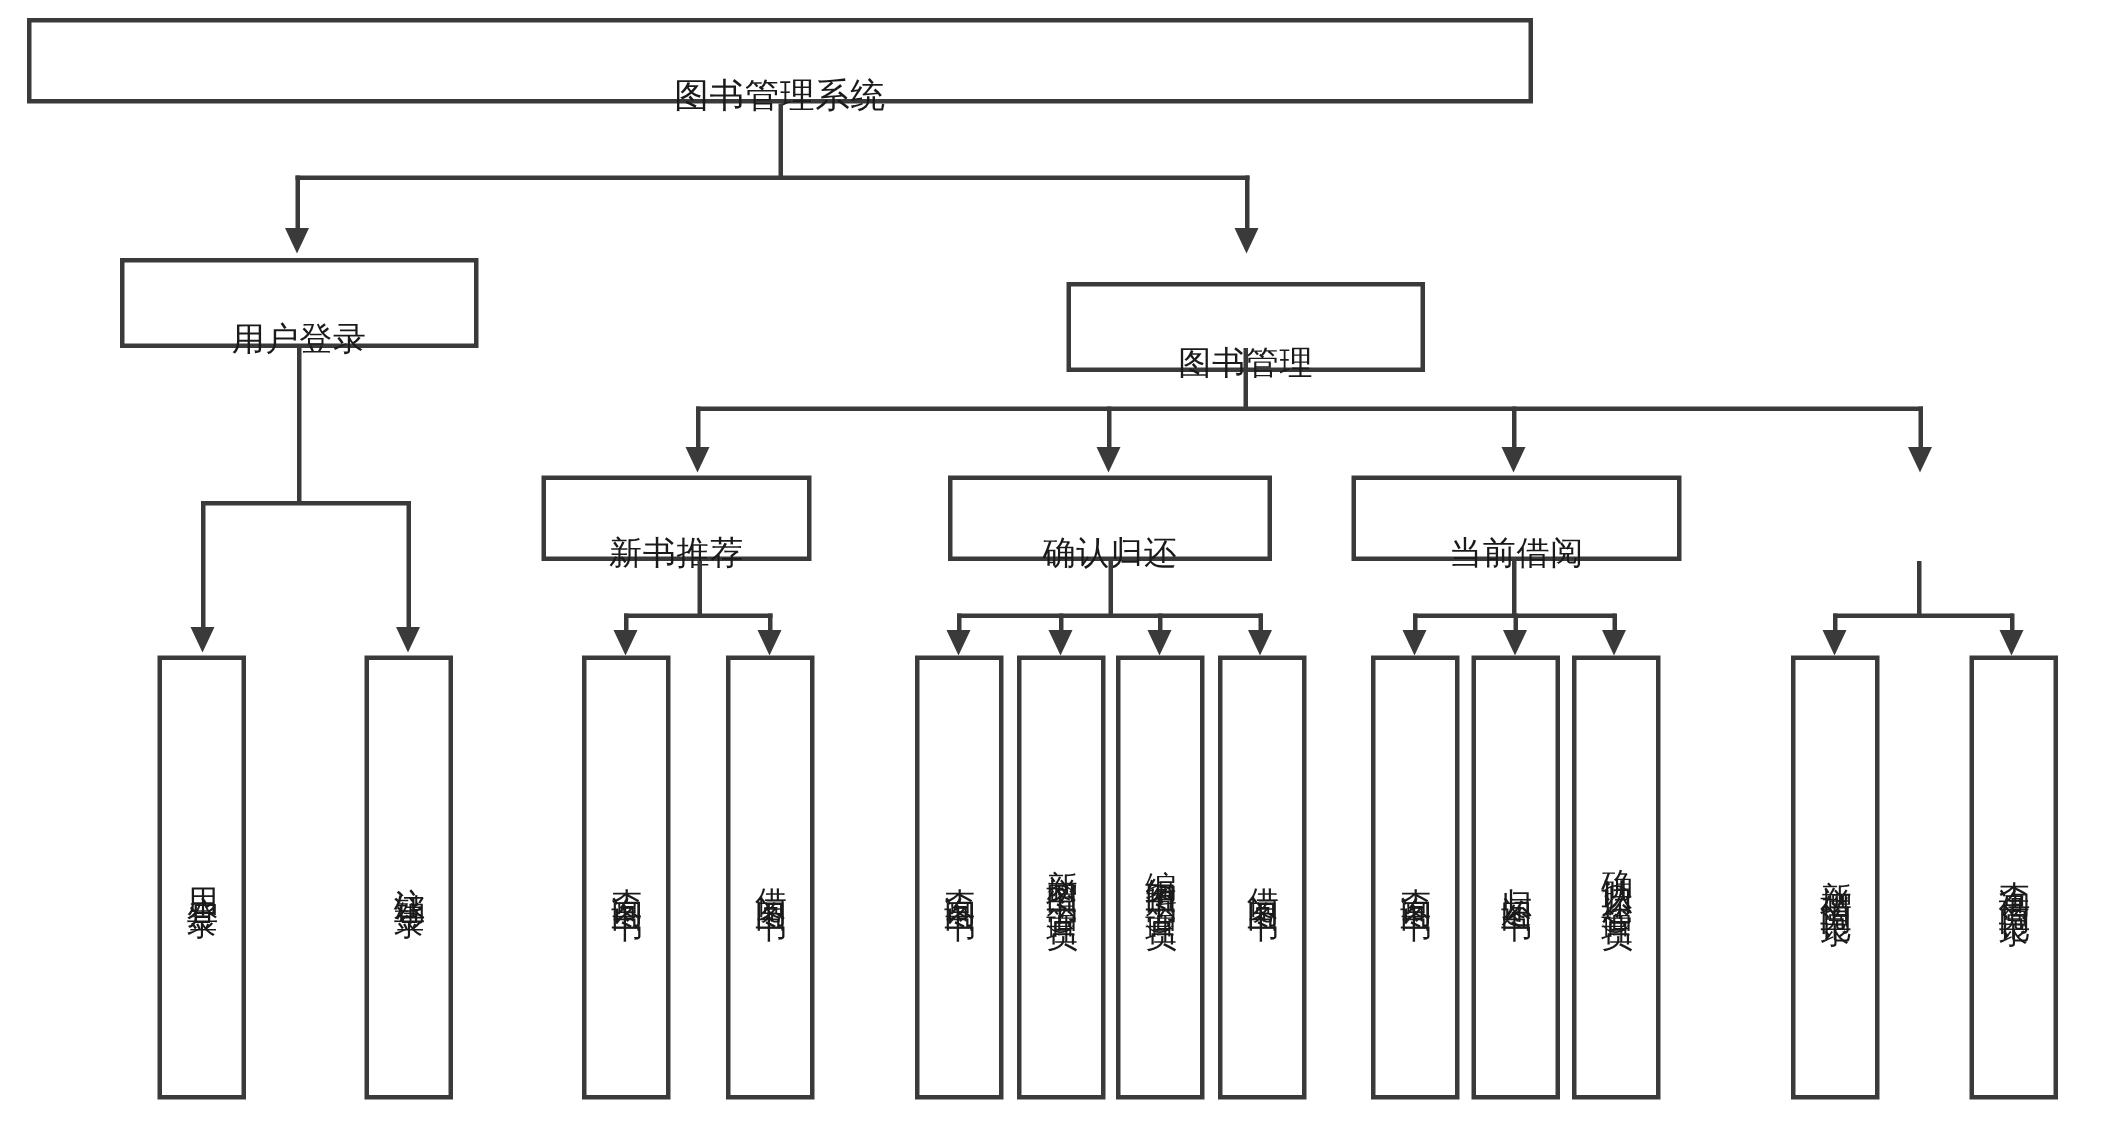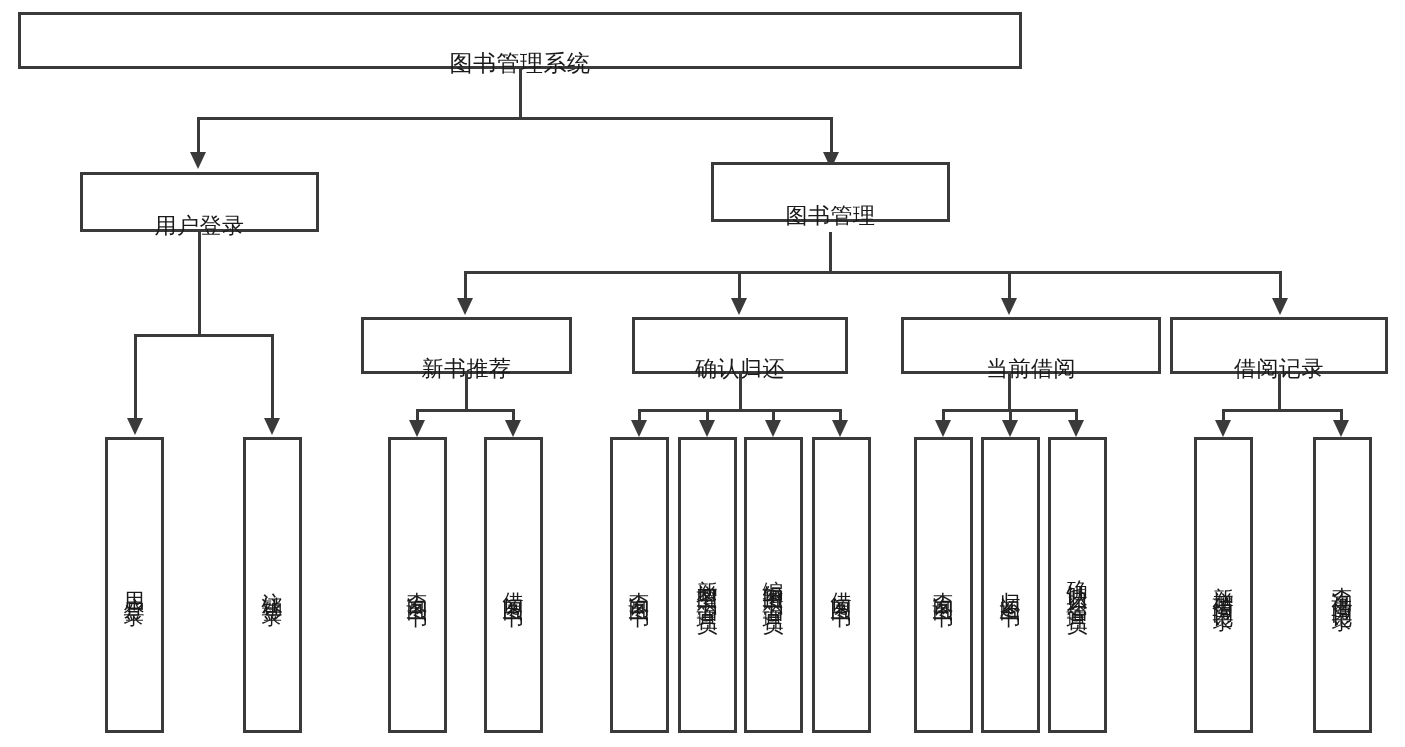--- a/index.html
+++ b/index.html
@@ -96,21 +96,21 @@
   <div class="ln v" style="left:197px; top:117px; width:3px; height:38px;"></div>
   <div class="arrow" style="left:190px; top:152px;"></div>
 
   <div class="ln v" style="left:830px; top:117px; width:3px; height:38px;"></div>
   <div class="arrow" style="left:823px; top:152px;"></div>
 
   <div class="node horiz" style="left:80px; top:172px; width:239px; height:60px;">
     <span class="lbl">用户登录</span>
   </div>
 
-  <div class="node horiz" style="left:711px; top:162px; width:239px; height:60px;">
+  <div class="node horiz" style="left:711px; top:188px; width:239px; height:60px;">
     <span class="lbl">图书管理</span>
   </div>
 
   <div class="ln v" style="left:198px; top:232px; width:3px; height:104px;"></div>
   <div class="ln h" style="left:134px; top:334px; width:140px; height:3px;"></div>
   <div class="ln v" style="left:134px; top:334px; width:3px; height:86px;"></div>
   <div class="arrow" style="left:127px; top:418px;"></div>
   <div class="ln v" style="left:271px; top:334px; width:3px; height:86px;"></div>
   <div class="arrow" style="left:264px; top:418px;"></div>
 
@@ -122,31 +122,28 @@
 
   <div class="ln v" style="left:738px; top:271px; width:3px; height:30px;"></div>
   <div class="arrow" style="left:731px; top:298px;"></div>
 
   <div class="ln v" style="left:1008px; top:271px; width:3px; height:30px;"></div>
   <div class="arrow" style="left:1001px; top:298px;"></div>
 
   <div class="ln v" style="left:1279px; top:271px; width:3px; height:30px;"></div>
   <div class="arrow" style="left:1272px; top:298px;"></div>
 
-  <div class="node horiz" style="left:361px; top:317px; width:211px; height:57px;">
+  <div class="node horiz" style="left:361px; top:317px; width:180px; height:57px;">
     <span class="lbl">新书推荐</span>
   </div>
   <div class="node horiz" style="left:632px; top:317px; width:216px; height:57px;">
     <span class="lbl">确认归还</span>
   </div>
-  <div class="node horiz" style="left:901px; top:317px; width:260px; height:57px;">
+  <div class="node horiz" style="left:901px; top:317px; width:220px; height:57px;">
     <span class="lbl">当前借阅</span>
-  </div>
-  <div class="node horiz" style="left:1170px; top:317px; width:218px; height:57px;">
-    <span class="lbl">借阅记录</span>
   </div>
 
   <div class="ln v" style="left:465px; top:374px; width:3px; height:37px;"></div>
   <div class="ln h" style="left:416px; top:409px; width:99px; height:3px;"></div>
   <div class="ln v" style="left:416px; top:409px; width:3px; height:14px;"></div>
   <div class="arrow" style="left:409px; top:420px;"></div>
   <div class="ln v" style="left:512px; top:409px; width:3px; height:14px;"></div>
   <div class="arrow" style="left:505px; top:420px;"></div>
 
   <div class="ln v" style="left:739px; top:374px; width:3px; height:37px;"></div>

